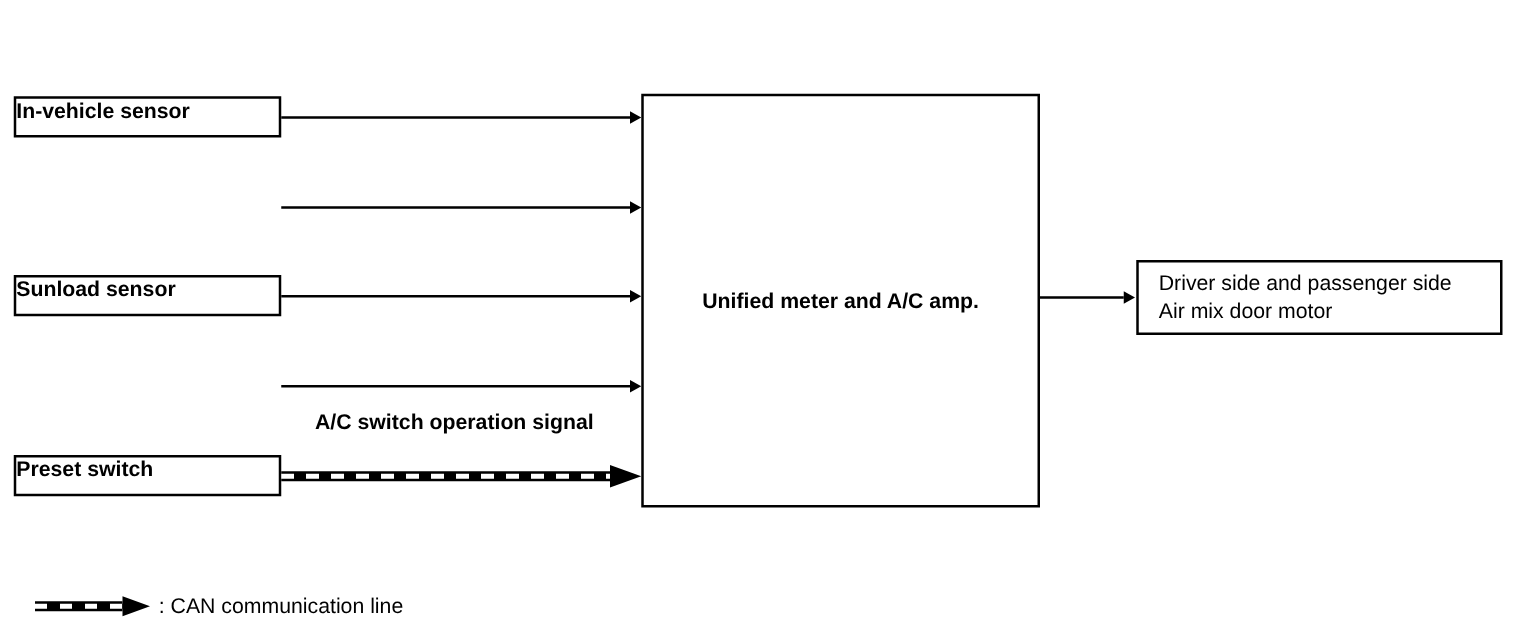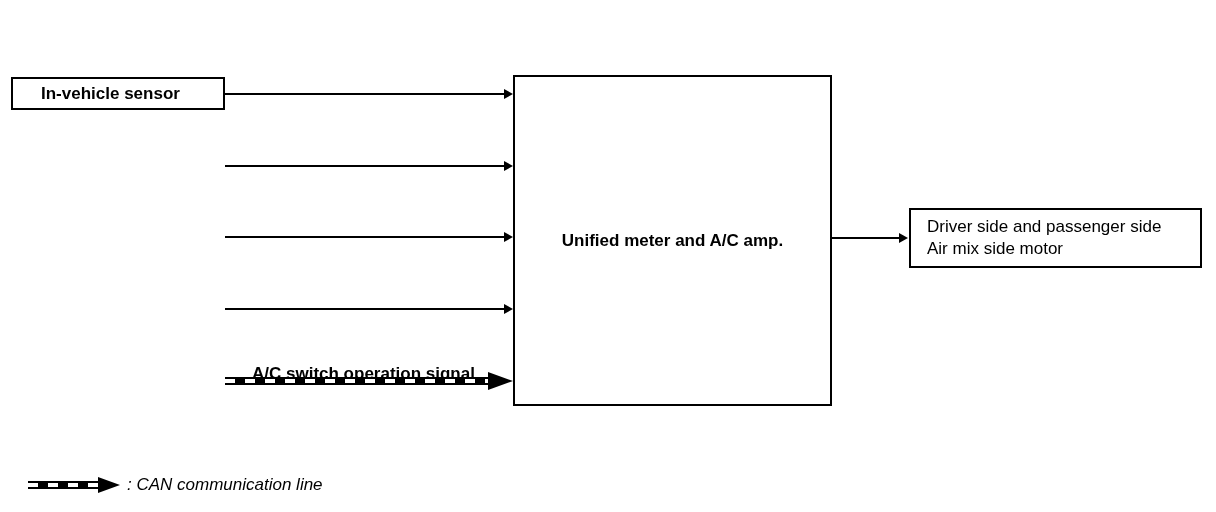--- a/index.html
+++ b/index.html
@@ -16,22 +16,21 @@
     position: absolute;
     box-sizing: border-box;
     border: 2px solid #000000;
     background: #ffffff;
   }
   .src-box {
     left: 11px;
     width: 214px;
     height: 33px;
     display: flex;
-    align-items: center;
-    padding-left: 28px;
+    align-items: flex-start;
     font-weight: bold;
     font-size: 17px;
     white-space: nowrap;
   }
   .controller-box {
     left: 513px;
     top: 75px;
     width: 319px;
     height: 331px;
     display: flex;
@@ -88,41 +87,46 @@
     position: absolute;
     width: 0;
     height: 0;
     border-top: 8px solid transparent;
     border-bottom: 8px solid transparent;
     border-left: 22px solid #000000;
   }
   .signal-label {
     position: absolute;
     left: 252px;
-    top: 364px;
+    top: 328px;
     font-weight: bold;
     font-size: 17px;
     white-space: nowrap;
   }
   .legend-label {
     position: absolute;
     left: 127px;
     top: 475px;
     font-size: 17px;
     white-space: nowrap;
-    font-style: italic;
   }
 </style>
 </head>
 <body>
 
 <div class="canvas">
 
   <div class="box src-box" style="top:77px">
     <span>In-vehicle sensor</span>
+  </div>
+  <div class="box src-box" style="top:220px">
+    <span>Sunload sensor</span>
+  </div>
+  <div class="box src-box" style="top:364px">
+    <span>Preset switch</span>
   </div>
 
   <div class="hline" style="left:225px; top:93px;  width:279px"></div>
   <div class="arrowhead" style="left:504px; top:89px"></div>
 
   <div class="hline" style="left:225px; top:165px; width:279px"></div>
   <div class="arrowhead" style="left:504px; top:161px"></div>
 
   <div class="hline" style="left:225px; top:236px; width:279px"></div>
   <div class="arrowhead" style="left:504px; top:232px"></div>
@@ -136,20 +140,20 @@
 
   <div class="box controller-box">
     <span>Unified meter and A/C amp.</span>
   </div>
 
   <div class="hline" style="left:832px; top:237px; width:67px"></div>
   <div class="arrowhead" style="left:899px; top:233px"></div>
 
   <div class="box output-box">
     <span>Driver side and passenger side</span>
-    <span>Air mix side motor</span>
+    <span>Air mix door motor</span>
   </div>
 
   <div class="can-bar" style="left:28px; top:481px; width:70px"></div>
   <div class="legend-head" style="left:98px; top:477px"></div>
   <div class="legend-label">: CAN communication line</div>
 
 </div>
 
 </body></html>

